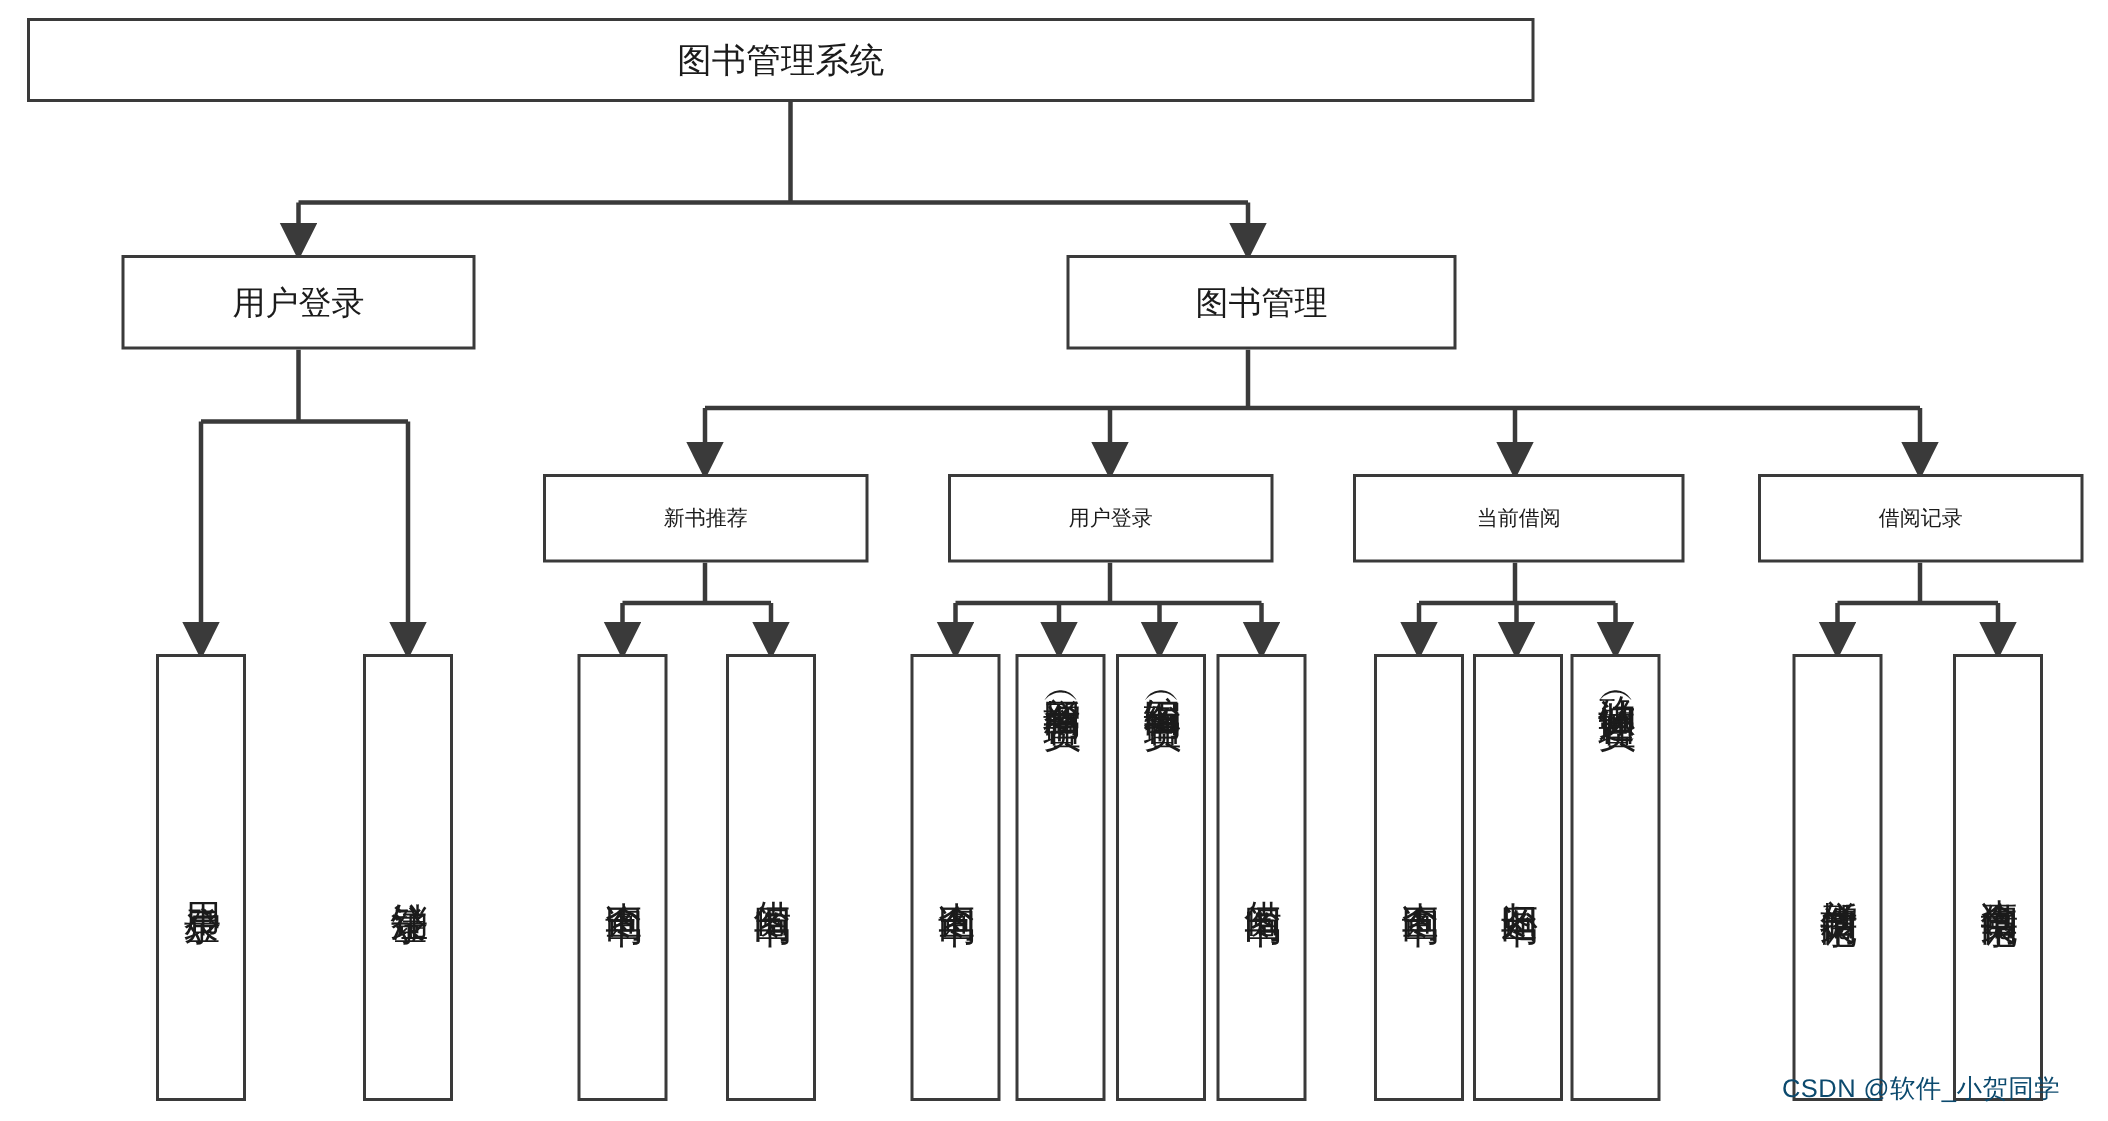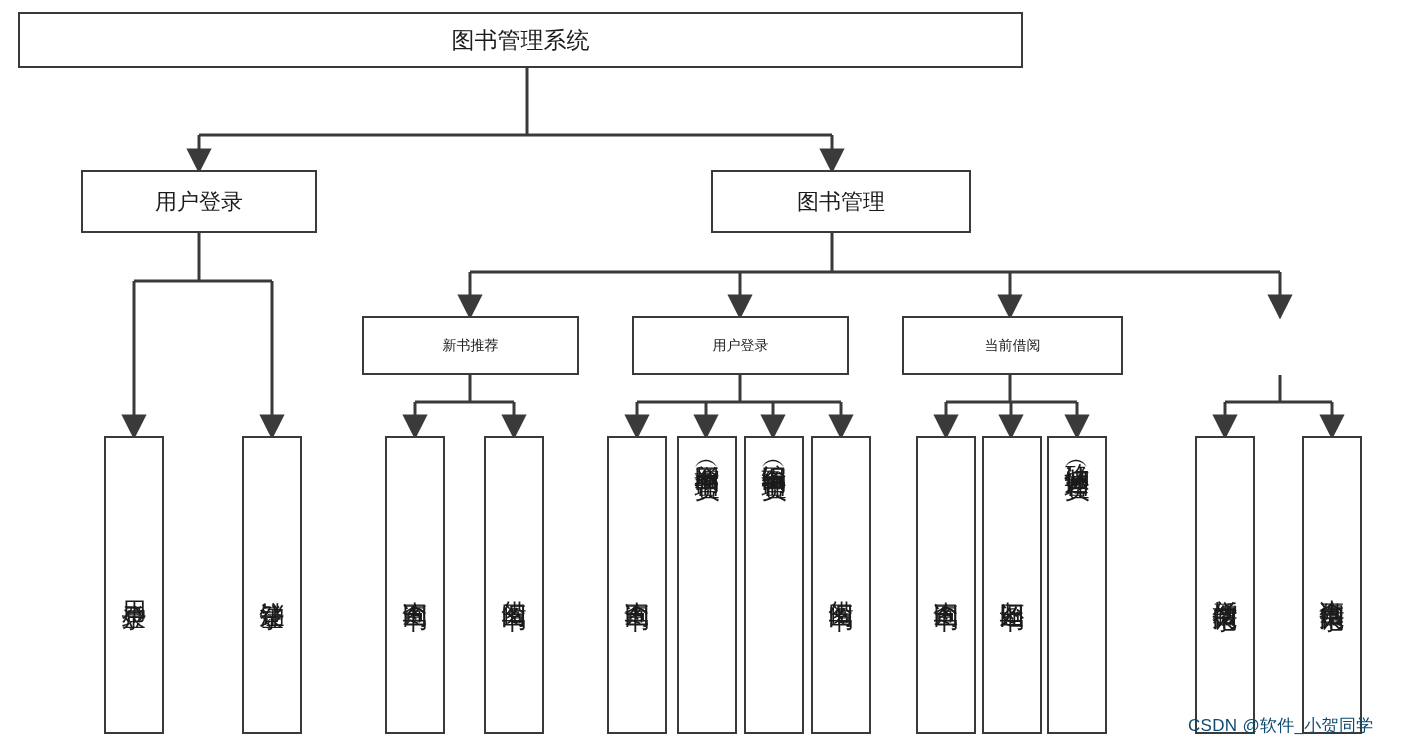--- a/index.html
+++ b/index.html
@@ -145,20 +145,23 @@
 
   <div class="node-box node-level3" style="left:362px; top:316px; width:217px; height:59px;">
     <span class="node-label">新书推荐</span>
   </div>
   <div class="node-box node-level3" style="left:632px; top:316px; width:217px; height:59px;">
     <span class="node-label">用户登录</span>
   </div>
   <div class="node-box node-level3" style="left:902px; top:316px; width:221px; height:59px;">
     <span class="node-label">当前借阅</span>
   </div>
+  <div class="node-box node-level3" style="left:1172px; top:316px; width:217px; height:59px;">
+    <span class="node-label">借阅记录</span>
+  </div>
 
   <div class="node-box node-leaf leaf-center" style="left:104px; top:436px; width:60px; height:298px;">
     <span class="node-label">用户登录</span>
   </div>
   <div class="node-box node-leaf leaf-center" style="left:242px; top:436px; width:60px; height:298px;">
     <span class="node-label">注销登录</span>
   </div>
 
   <div class="node-box node-leaf leaf-center" style="left:385px; top:436px; width:60px; height:298px;">
     <span class="node-label">查询图书</span>

